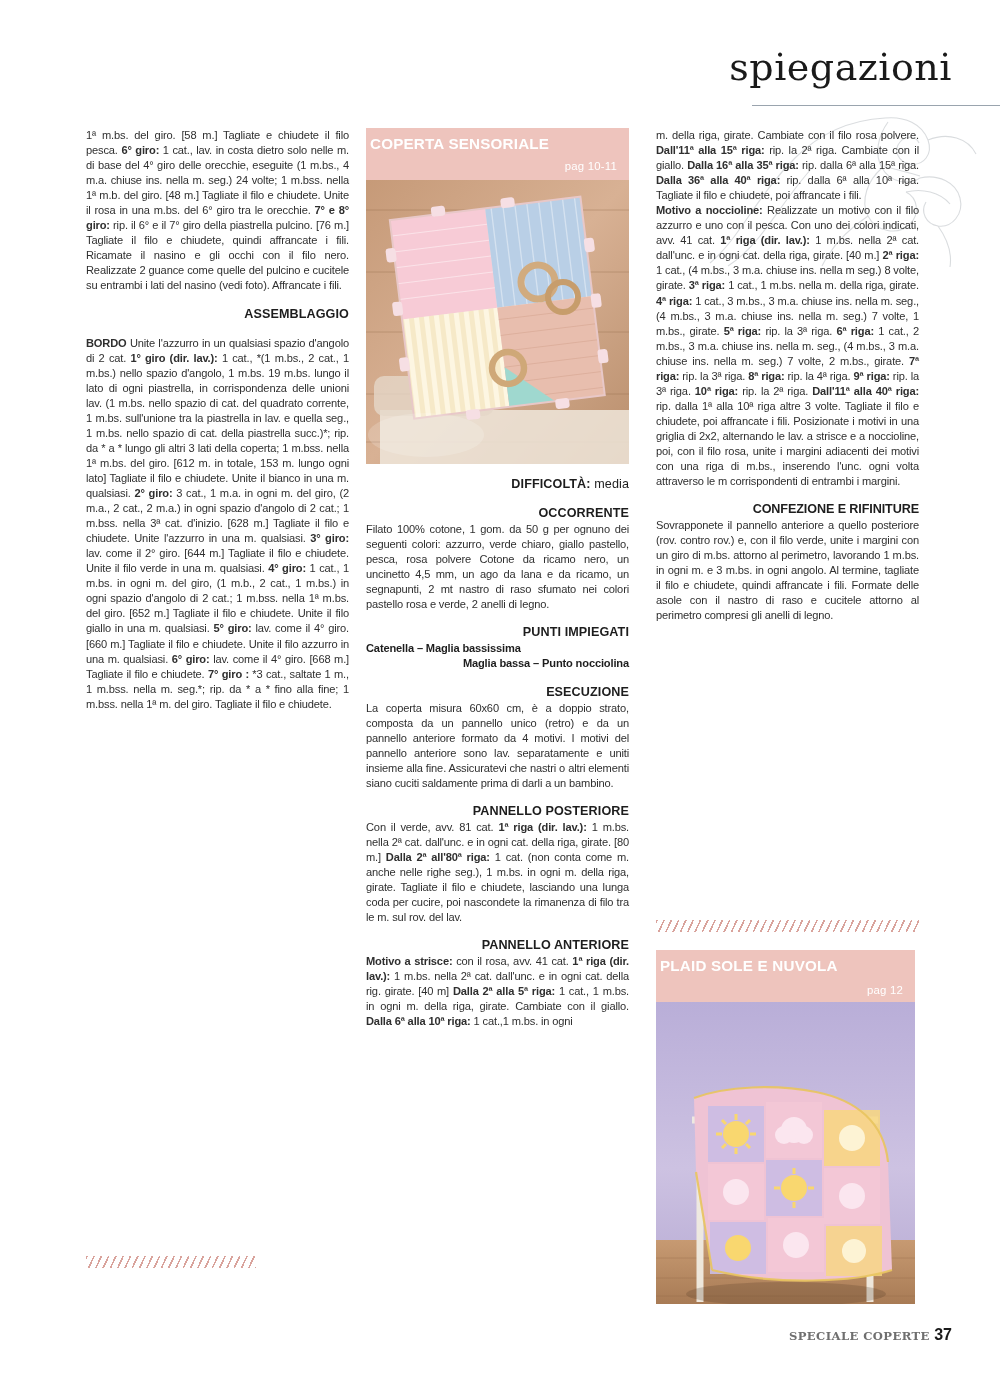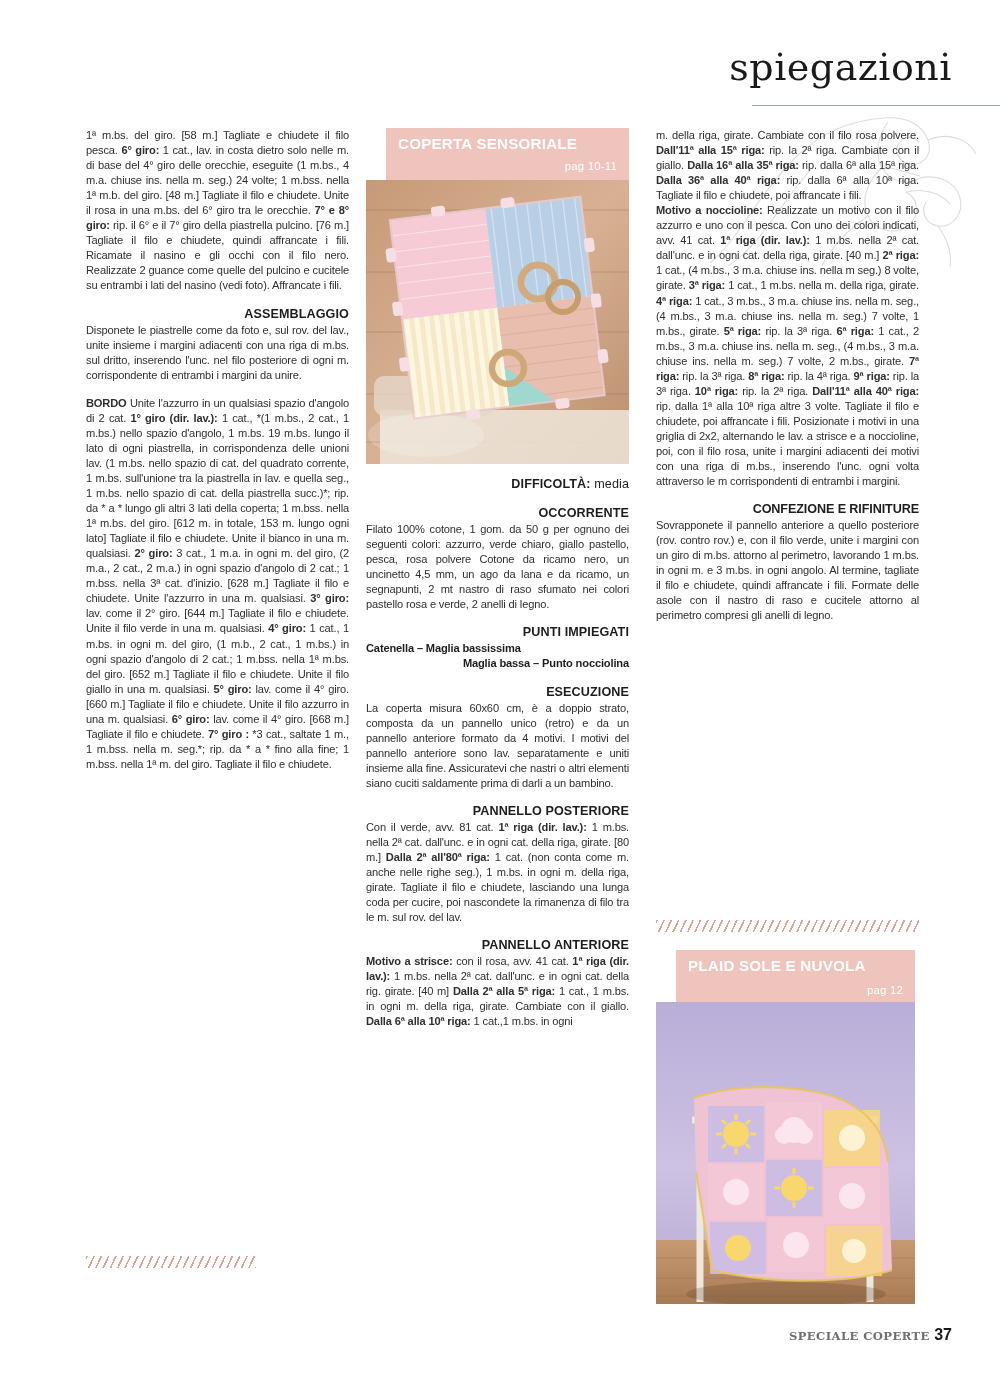--- a/index.html
+++ b/index.html
@@ -54,22 +54,21 @@
   h3.sec.wide { letter-spacing:-0.1px; }
   .sub { font-weight:bold; color:#1d1d1d; }
 
   
   .banner {
     position:relative;
     background:#eec4bd;
     height:52px;
     color:#ffffff;
     box-sizing:border-box;
-    padding:7px 12px 0 12px;
-    margin-left:20px;
+    padding:7px 12px 0 4px;
   }
   .banner-title {
     font-size:15.2px; font-weight:bold; letter-spacing:0.2px; line-height:17px;
   }
   .banner-page {
     position:absolute; right:12px; bottom:6px;
     font-size:11.4px; letter-spacing:0.2px;
   }
 
   
@@ -124,21 +123,20 @@
     </g>
   </svg>
   <div id="masthead-title">spiegazioni</div>
   <div id="masthead-rule"></div>
 </div>
 
 <div class="col" id="col1">
   <p>1ª m.bs. del giro. [58 m.] Tagliate e chiudete il filo pesca. <b>6° giro:</b> 1 cat., lav. in costa dietro solo nelle m. di base del 4° giro delle orecchie, eseguite (1 m.bs., 4 m.a. chiuse ins. nella m. seg.) 24 volte; 1 m.bss. nella 1ª m.b. del giro. [48 m.] Tagliate il filo e chiudete. Unite il rosa in una m.bs. del 6° giro tra le orecchie. <b>7° e 8° giro:</b> rip. il 6° e il 7° giro della piastrella pulcino. [76 m.] Tagliate il filo e chiudete, quindi affrancate i fili. Ricamate il nasino e gli occhi con il filo nero. Realizzate 2 guance come quelle del pulcino e cucitele su entrambi i lati del nasino (vedi foto). Affrancate i fili.</p>
   <div class="gap"></div>
   <h3 class="sec">ASSEMBLAGGIO</h3>
-  <p>Disponete le piastrelle come da foto e, sul rov. del lav., unite insieme i margini adiacenti con una riga di m.bs. sul dritto, inserendo l'unc. nel filo posteriore di ogni m. corrispondente di entrambi i margini da unire.</p>
   <div class="gap"></div>
   <p><b>BORDO</b> Unite l'azzurro in un qualsiasi spazio d'angolo di 2 cat. <b>1° giro (dir. lav.):</b> 1 cat., *(1 m.bs., 2 cat., 1 m.bs.) nello spazio d'angolo, 1 m.bs. 19 m.bs. lungo il lato di ogni piastrella, in corrispondenza delle unioni lav. (1 m.bs. nello spazio di cat. del quadrato corrente, 1 m.bs. sull'unione tra la piastrella in lav. e quella seg., 1 m.bs. nello spazio di cat. della piastrella succ.)*; rip. da * a * lungo gli altri 3 lati della coperta; 1 m.bss. nella 1ª m.bs. del giro. [612 m. in totale, 153 m. lungo ogni lato] Tagliate il filo e chiudete. Unite il bianco in una m. qualsiasi. <b>2° giro:</b> 3 cat., 1 m.a. in ogni m. del giro, (2 m.a., 2 cat., 2 m.a.) in ogni spazio d'angolo di 2 cat.; 1 m.bss. nella 3ª cat. d'inizio. [628 m.] Tagliate il filo e chiudete. Unite l'azzurro in una m. qualsiasi. <b>3° giro:</b> lav. come il 2° giro. [644 m.] Tagliate il filo e chiudete. Unite il filo verde in una m. qualsiasi. <b>4° giro:</b> 1 cat., 1 m.bs. in ogni m. del giro, (1 m.b., 2 cat., 1 m.bs.) in ogni spazio d'angolo di 2 cat.; 1 m.bss. nella 1ª m.bs. del giro. [652 m.] Tagliate il filo e chiudete. Unite il filo giallo in una m. qualsiasi. <b>5° giro:</b> lav. come il 4° giro. [660 m.] Tagliate il filo e chiudete. Unite il filo azzurro in una m. qualsiasi. <b>6° giro:</b> lav. come il 4° giro. [668 m.] Tagliate il filo e chiudete. <b>7° giro :</b> *3 cat., saltate 1 m., 1 m.bss. nella m. seg.*; rip. da * a * fino alla fine; 1 m.bss. nella 1ª m. del giro. Tagliate il filo e chiudete.</p>
   <div class="gap"></div>
 </div>
 <div id="col1-hatch" class="hatch"></div>
 
 <div class="col" id="col2">
 
   <div class="banner">
     <div class="banner-title">COPERTA SENSORIALE</div>

